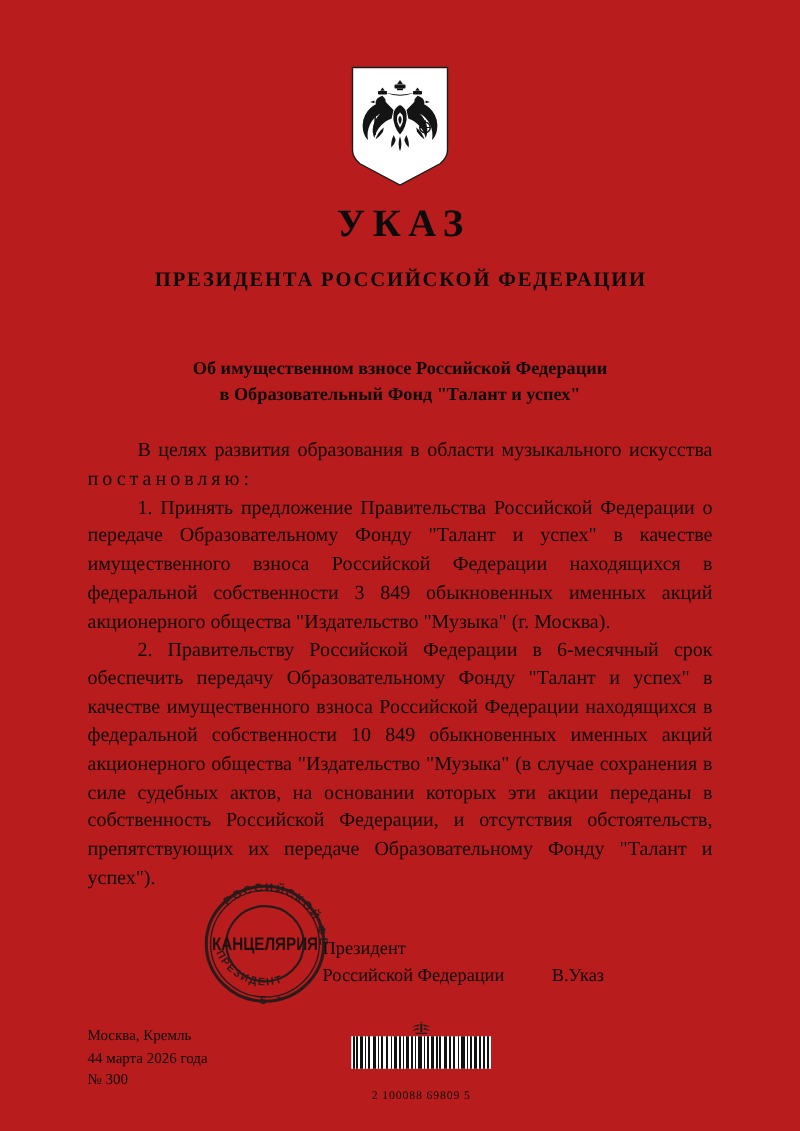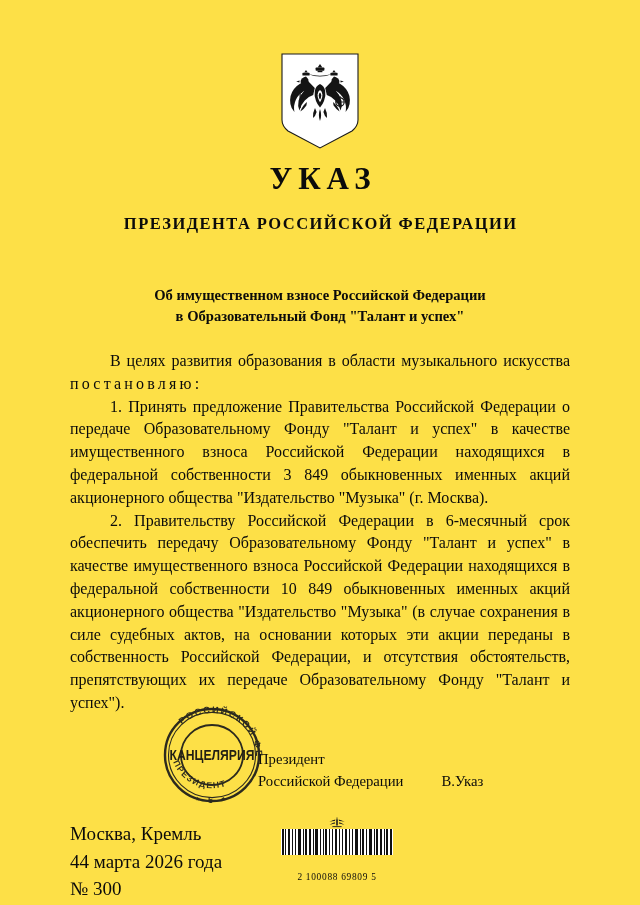--- a/index.html
+++ b/index.html
@@ -12,21 +12,21 @@
     width: 640px;
     height: 905px;
     position: relative;
     font-family: "Liberation Serif", "DejaVu Serif", serif;
     color: #0b0b0b;
     overflow: hidden;
   }
   .page {
     position: absolute;
     inset: 0;
-    background: #fde047;
+    background: #b91c1c;
   }
 
   
   .emblem-wrap {
     position: absolute;
     left: 0;
     right: 0;
     top: 52px;
     display: flex;
     justify-content: center;
@@ -112,21 +112,21 @@
     width: 124px;
     height: 116px;
     opacity: 0.92;
   }
 
   
   .footer-left {
     position: absolute;
     left: 70px;
     top: 820px;
-    font-size: 19px;
+    font-size: 12px;
     line-height: 1.46;
     font-family: Liberation Serif, serif;
   }
   .footer-left div { white-space: nowrap; }
 
   .barcode-block {
     position: absolute;
     left: 278px;
     top: 816px;
     width: 118px;

